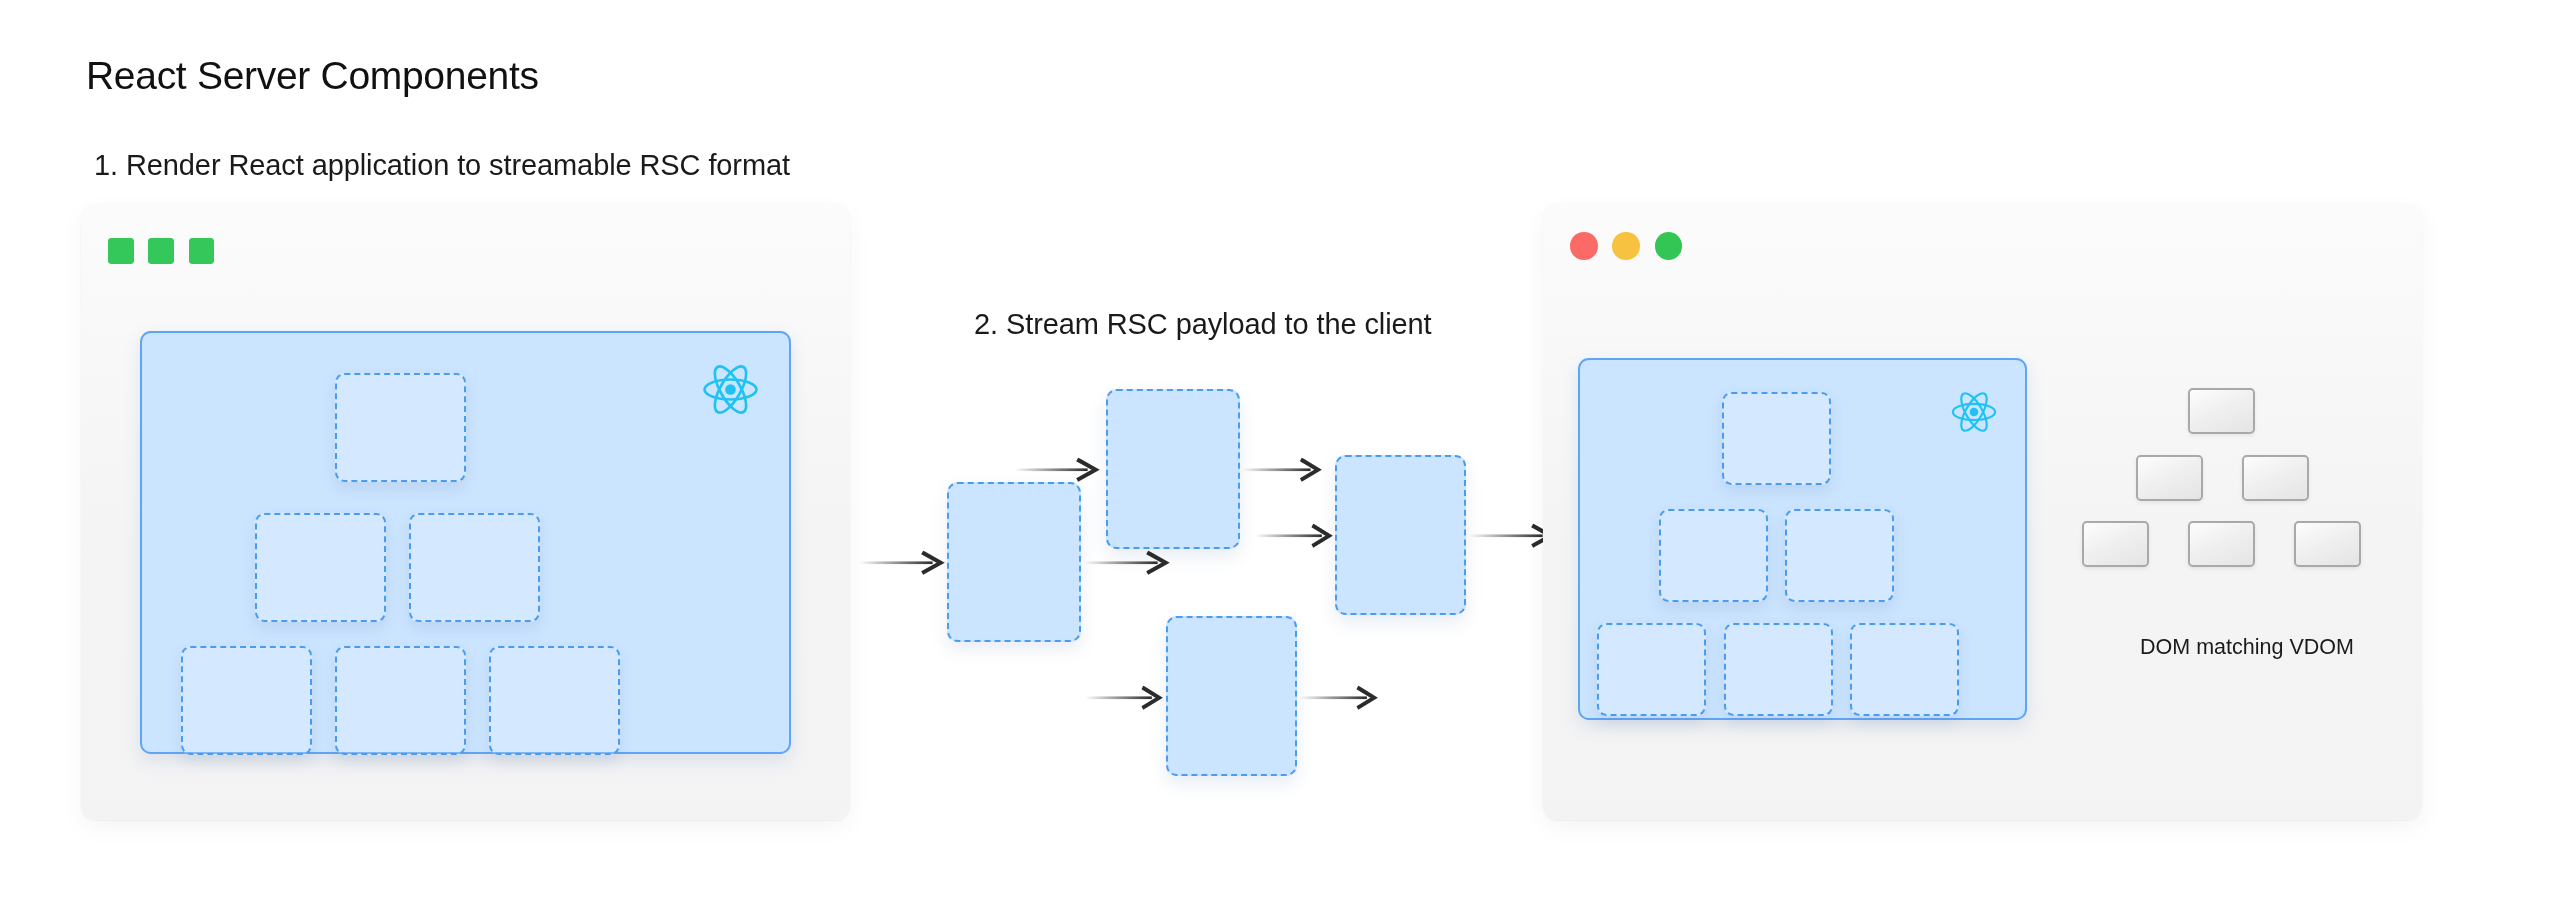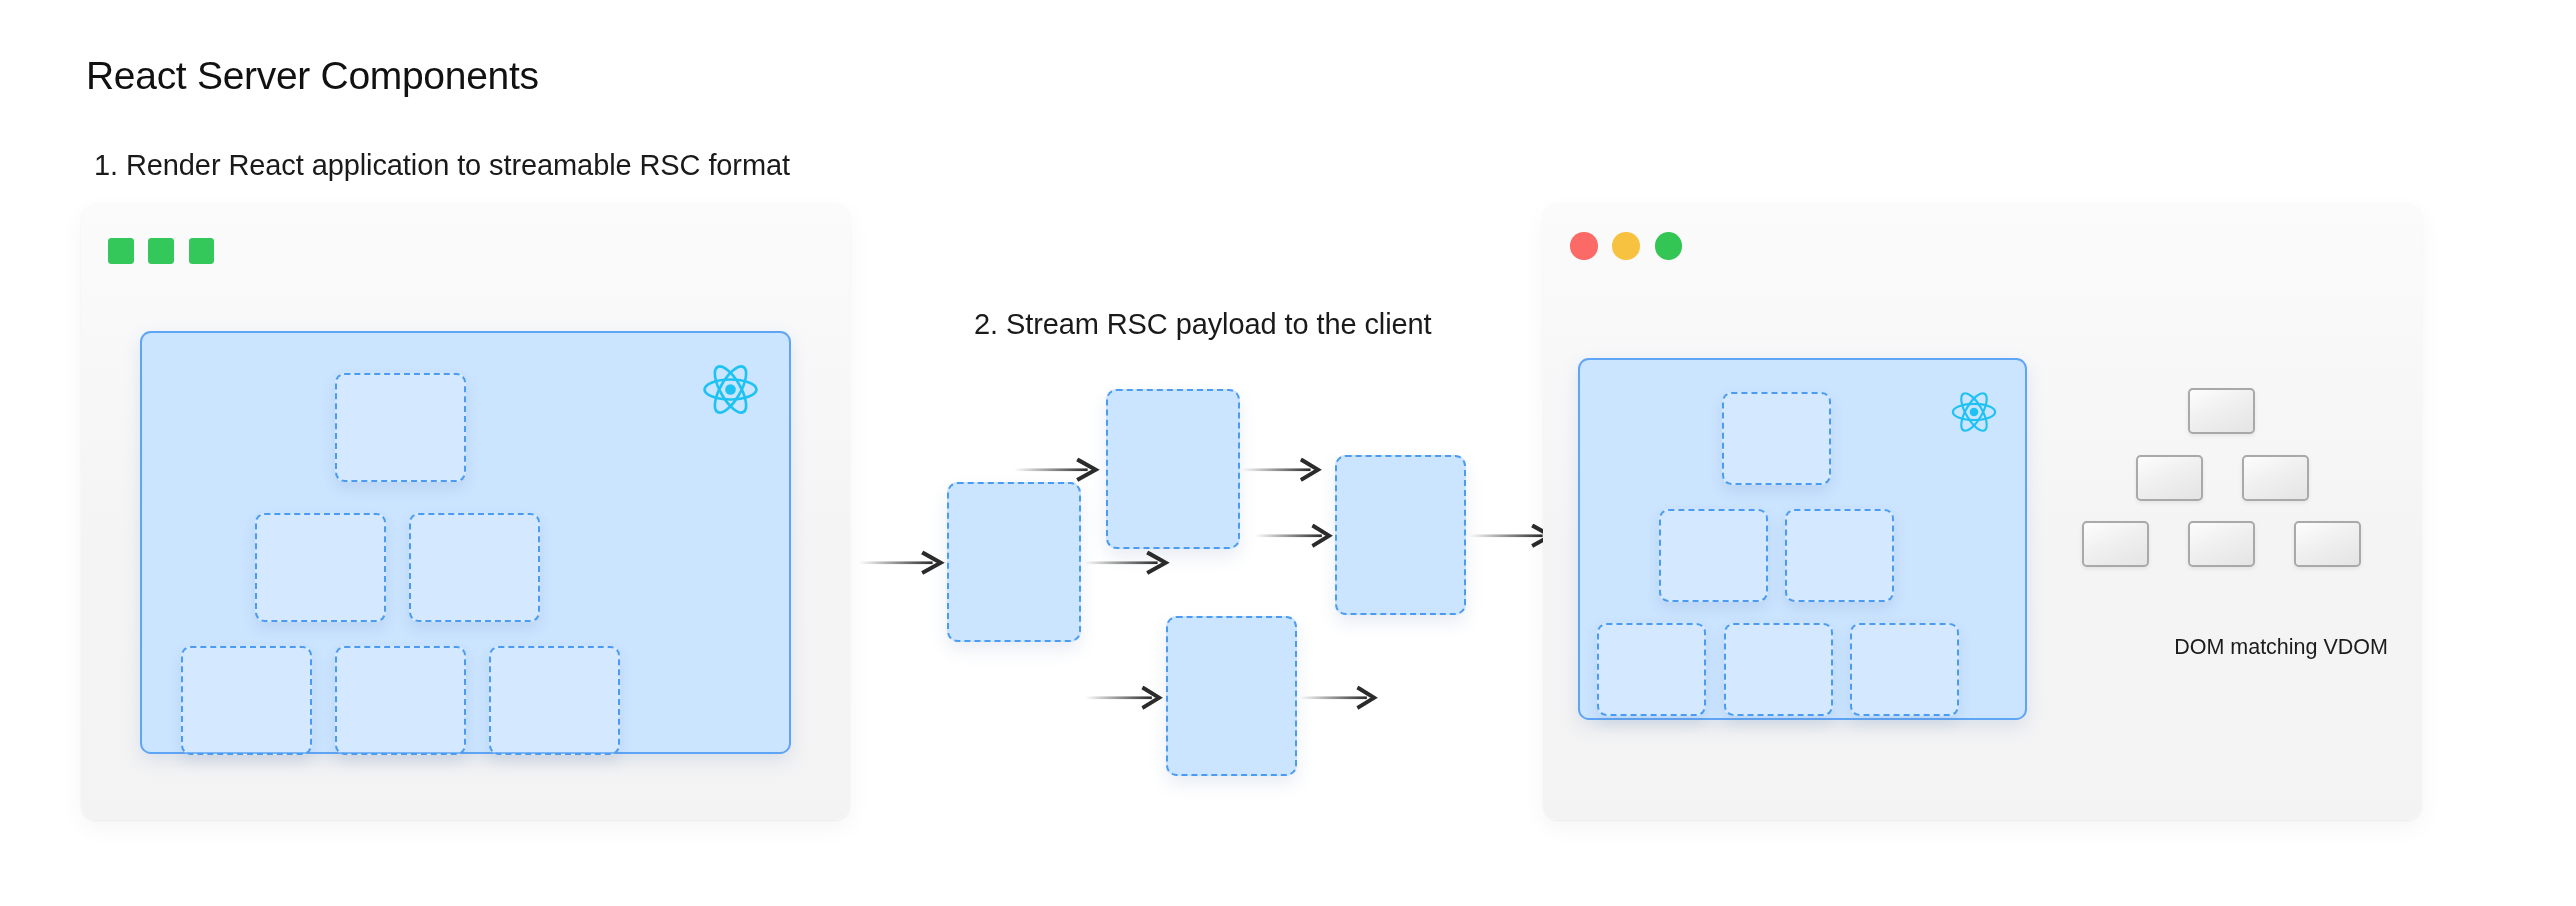--- a/index.html
+++ b/index.html
@@ -135,21 +135,21 @@
     background: linear-gradient(155deg, #fdfdfd 0%, #f0f0f0 45%, #e4e4e4 100%);
     border: 2px solid #a9a9ab;
     border-radius: 4.7px;
     box-shadow: 0 2px 4px rgba(0,0,0,0.07);
   }
   #dom-caption {
     position: absolute;
     left: 2106px;
     top: 635px;
     width: 282px;
-    text-align: right;
+    text-align: center;
     font-size: 21.5px;
     color: #1b1b1b;
     white-space: nowrap;
   }
 </style>
 </head>
 <body>
 
 <div id="stage">
 

